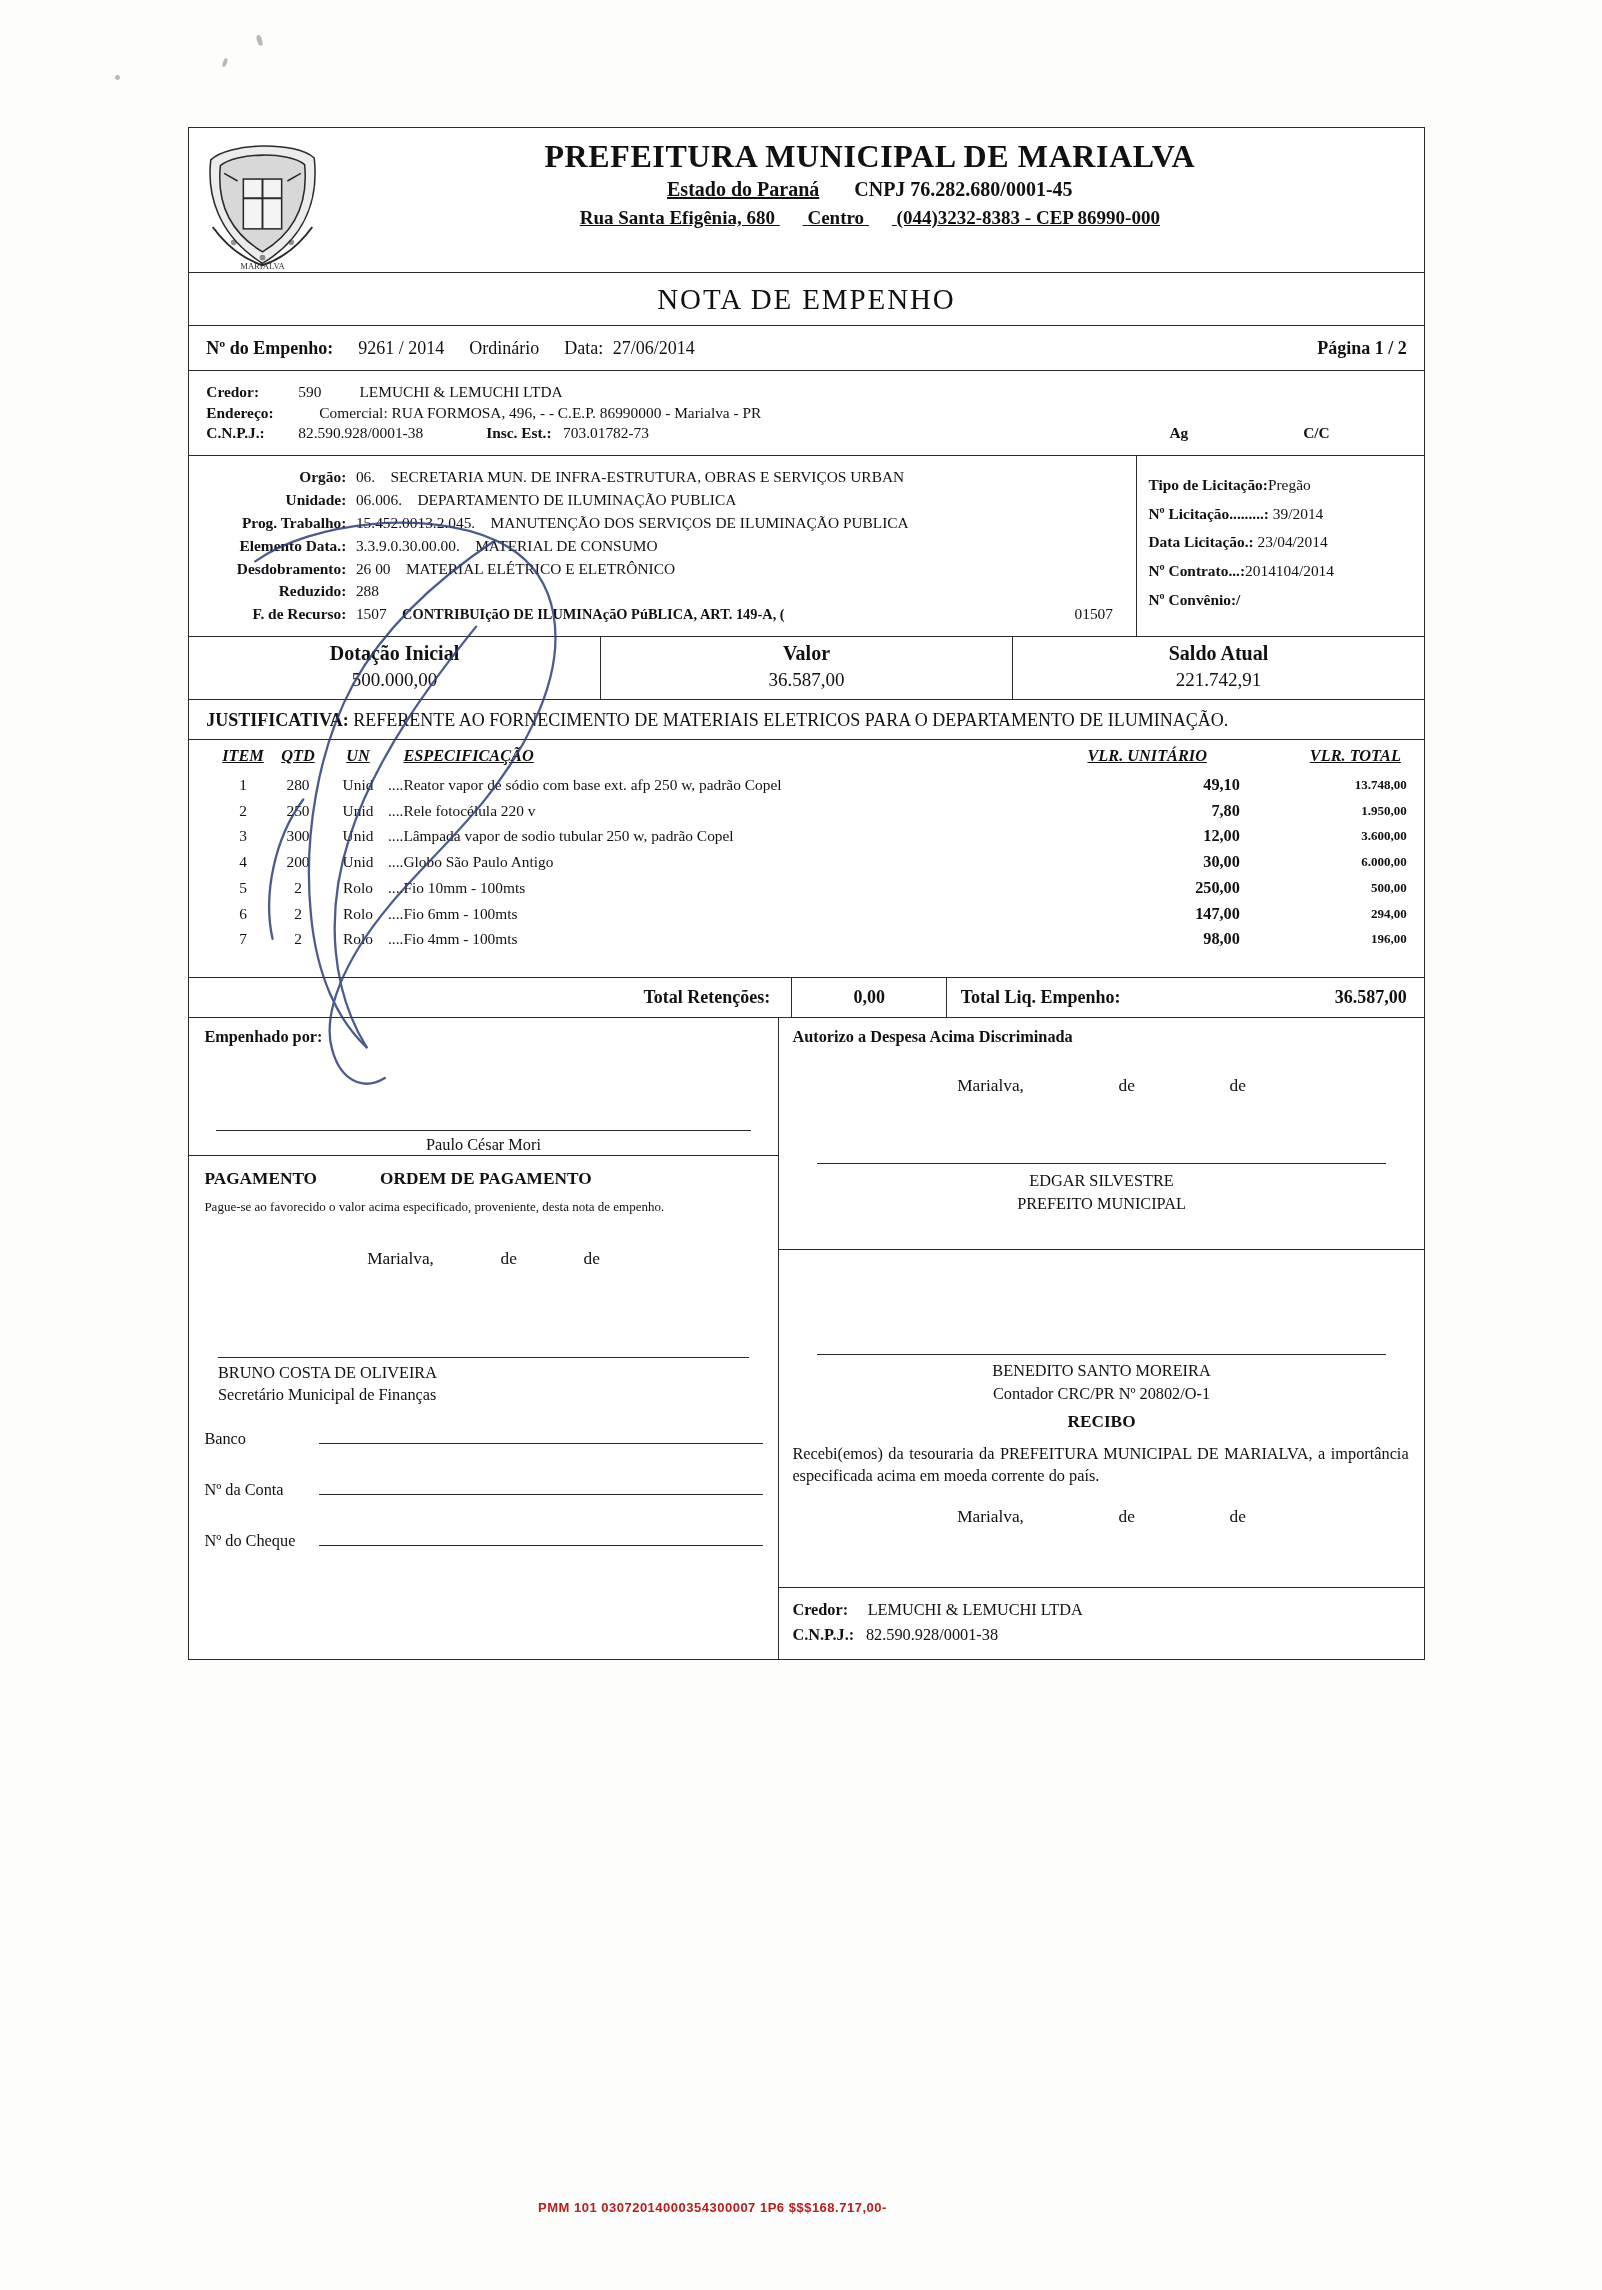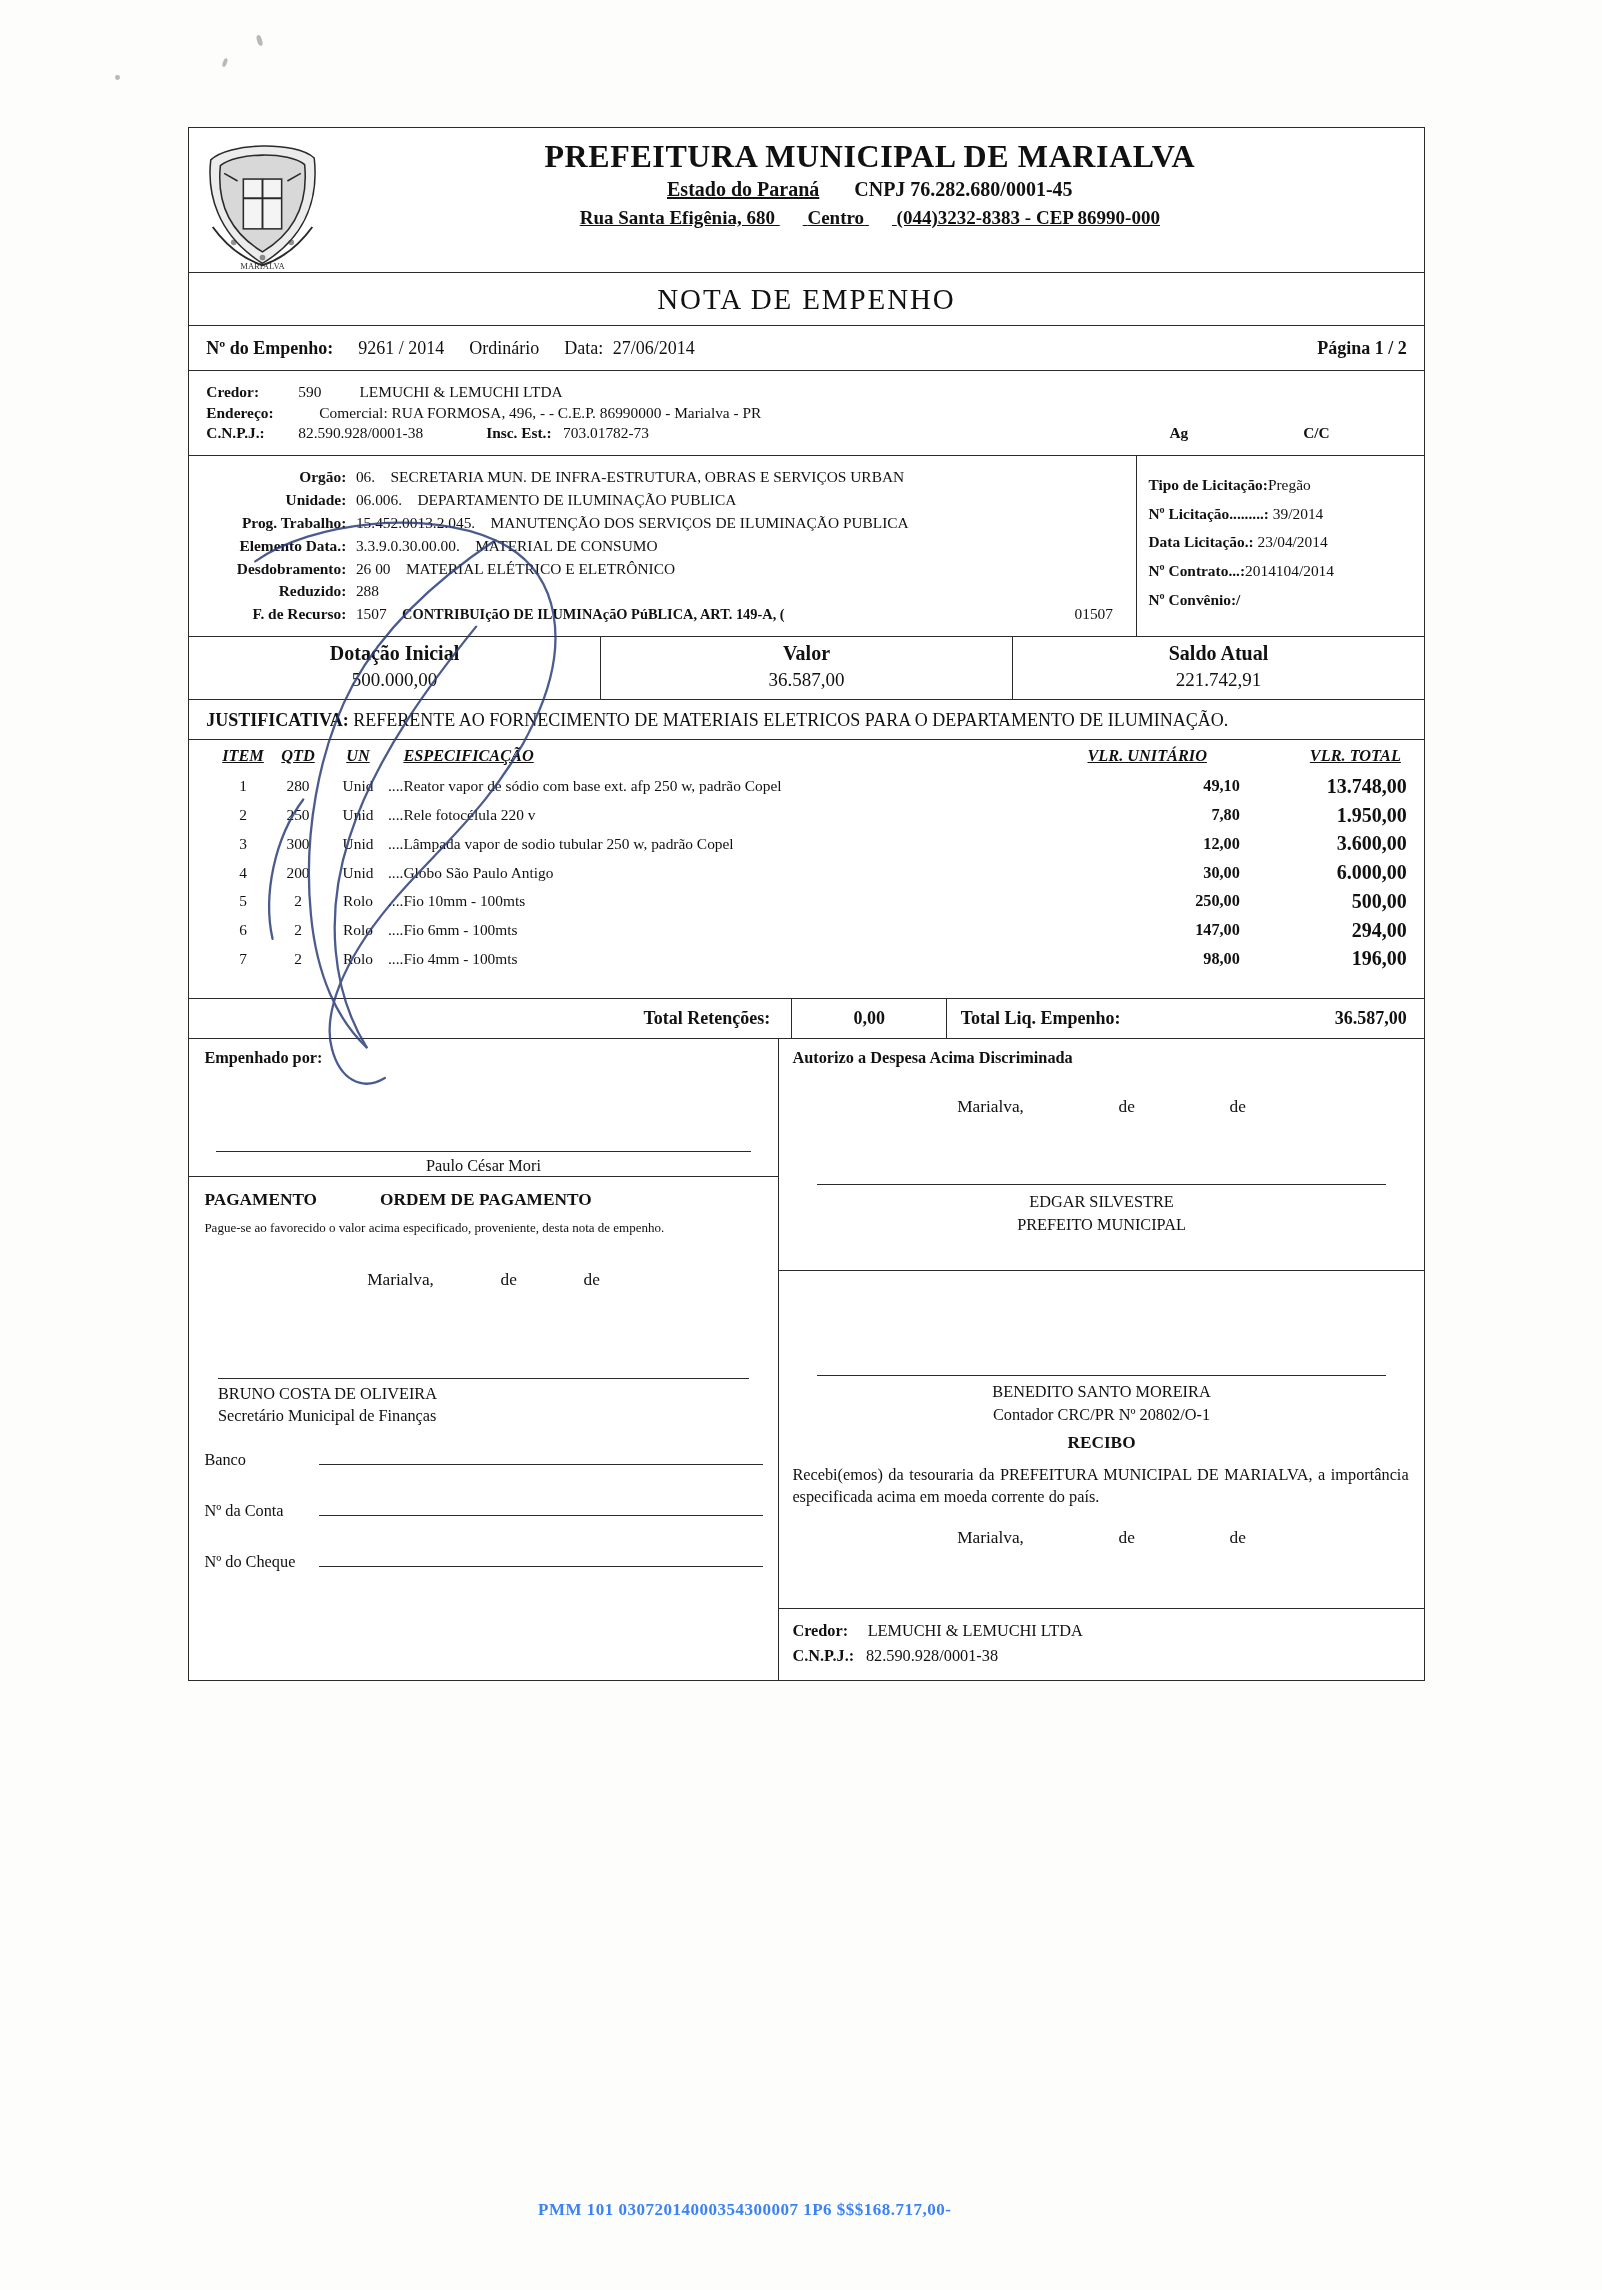--- a/index.html
+++ b/index.html
@@ -182,21 +182,21 @@
   table.itm th.c-un { width: 60px; text-align: center; }
   table.itm th.c-esp { text-align: left; padding-left: 15.4px;}
   table.itm th.c-vu { width: 173px; text-align: right; padding-right: 33px;}
   table.itm th.c-vt { width: 161px; text-align: right; padding-right: 5.8px;}
   table.itm td { padding: 2.9px 0; }
   td.c-item { text-align: center; }
   td.c-qtd { text-align: center; }
   td.c-un { text-align: center; }
   td.c-esp { padding-left: 15.4px; }
   td.c-vu { text-align: right; padding-right: 33px; font-weight: bold; font-size:16.3px;}
-  td.c-vt { text-align: right; padding-right: 5.8px; font-weight: bold; font-size:20px;}
+  td.c-vt { text-align: right; padding-right: 5.8px; font-weight: bold; font-size:13px;}
   .items-pad { height: 25px; }
 
   
   .totals {
     display: flex;
     border-top: 1.9px solid #2b2b2b;
     border-bottom: 1.9px solid #2b2b2b;
     font-size: 18px;
     font-weight: bold;
   }
@@ -265,25 +265,25 @@
   .recibo-city { text-align:center; font-size:17.3px; padding-top: 21px;}
   .recibo-city .sp { display:inline-block; width:86px; }
   .cred-box { border-top: 1.9px solid #2b2b2b; margin-top: 60px; padding: 7.7px 0 9.6px 13.4px; font-size: 16.3px;}
   .cred-box .ln { margin: 4.8px 0; }
   .cred-box b { font-weight: bold; }
 
   .footer-code {
     position: absolute;
     left: 538px;
     top: 2200px;
-    font-family: Liberation Serif, serif;
-    font-size: 17px;
+    font-family: Liberation Sans, sans-serif;
+    font-size: 13px;
     font-weight: bold;
     letter-spacing: 0.5px;
-    color: #3b82f6;
+    color: #b91c1c;
   }
 
   
   .pen {
     position: absolute;
     left: 188px; top: 127px;
     width: 1237px; height: 1345px;
     pointer-events: none;
   }
 </style>

